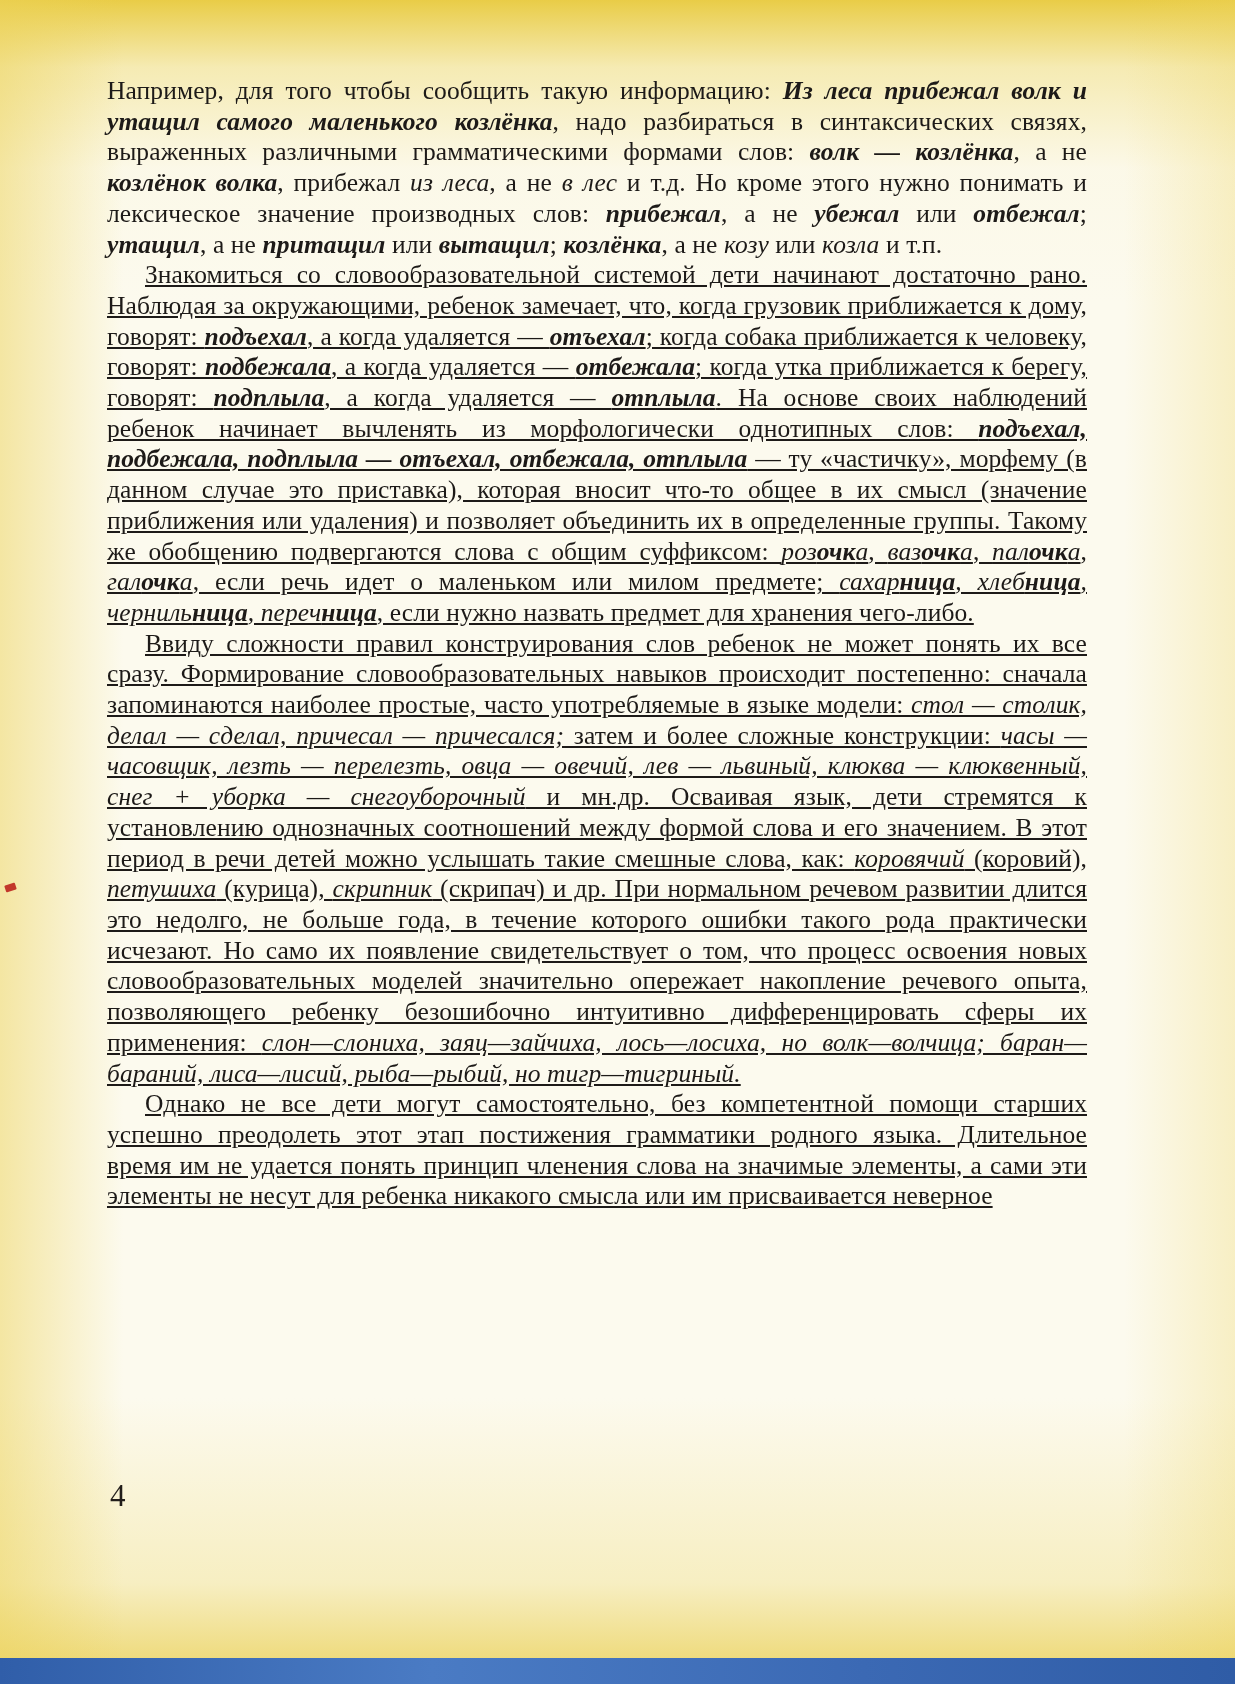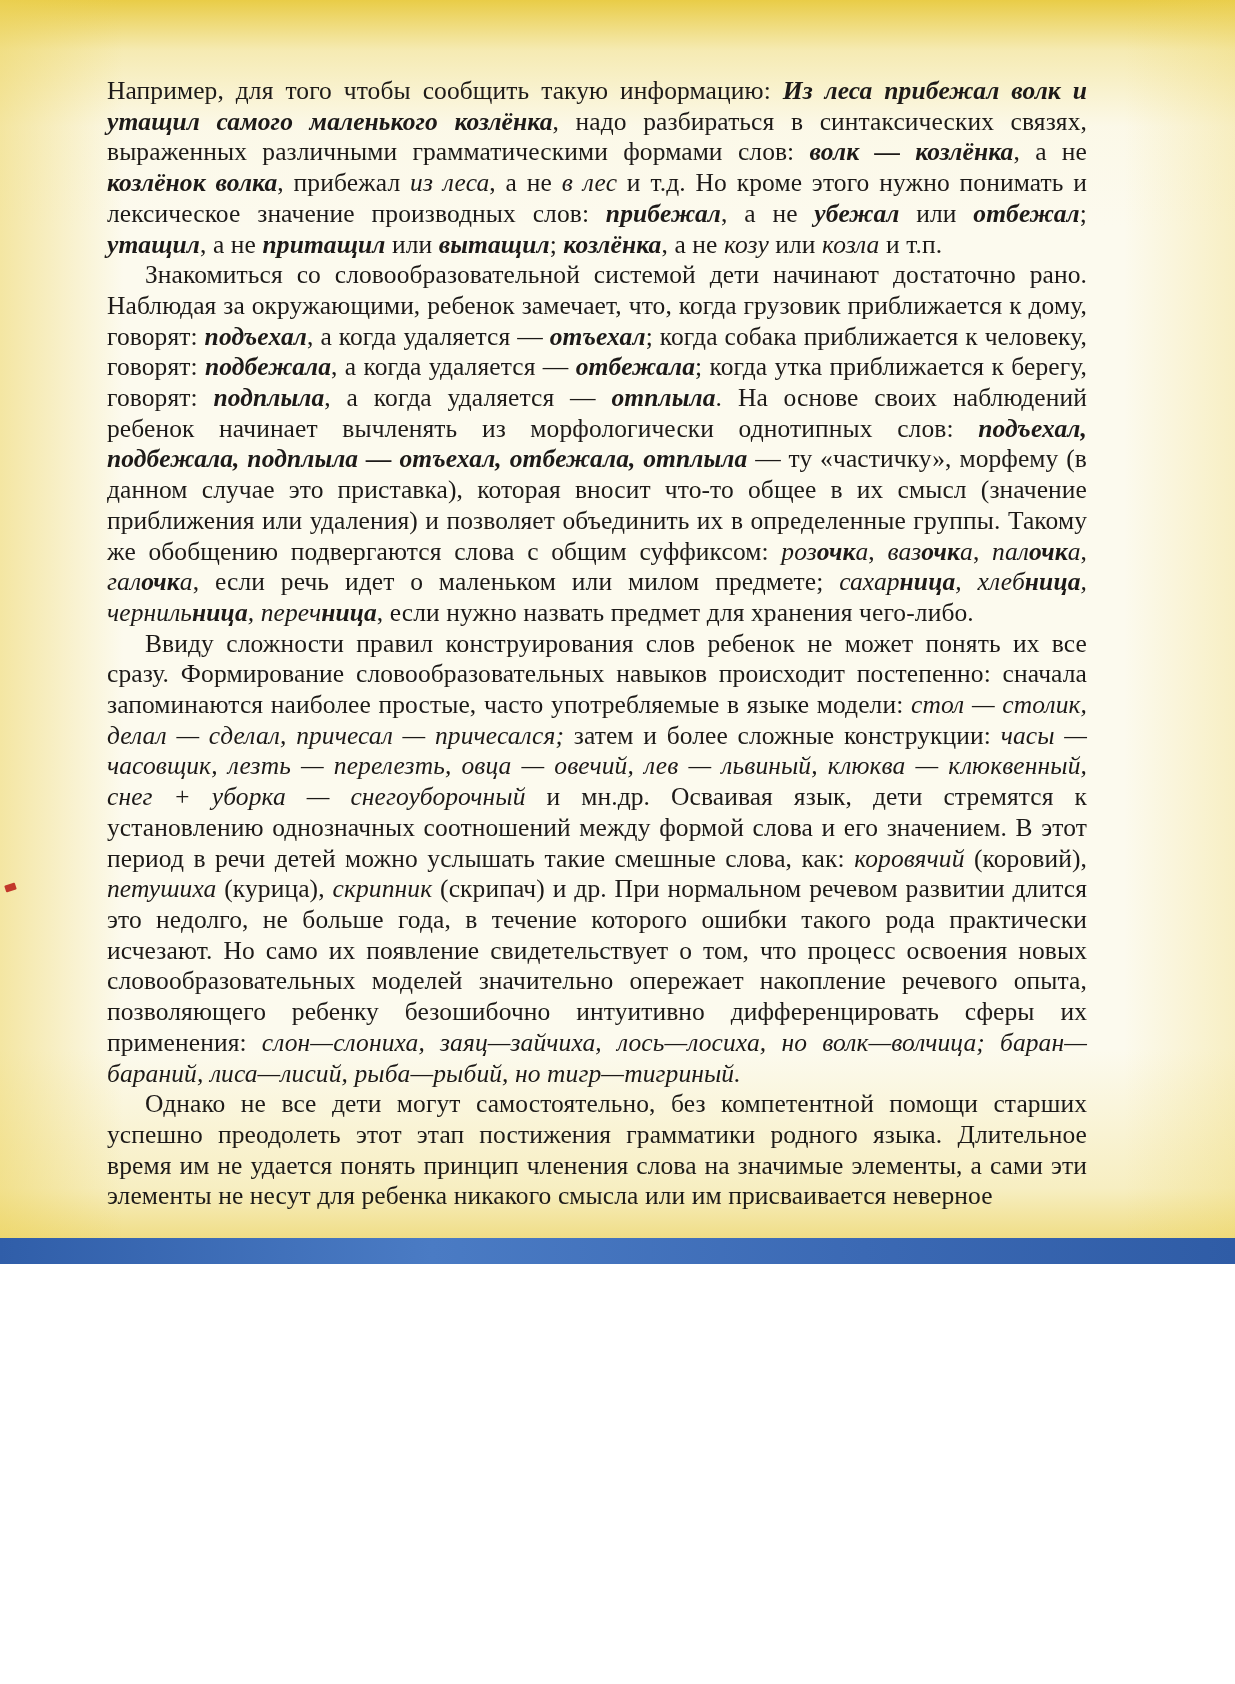--- a/index.html
+++ b/index.html
@@ -2,21 +2,21 @@
 <html><head>
 <meta charset="utf-8">
 <style>
   html, body {
     margin: 0;
     padding: 0;
   }
   .page {
     position: relative;
     width: 1235px;
-    height: 1264px;
+    height: 1684px;
     overflow: hidden;
     background-color: #fcfaee;
     background-image:
       linear-gradient(90deg, rgba(236,210,87,0.50) 0%, rgba(236,210,87,0) 10%),
       linear-gradient(270deg, rgba(236,210,87,0.28) 0%, rgba(236,210,87,0) 9%),
       linear-gradient(180deg, rgba(232,202,62,0.95) 0%, rgba(240,222,130,0.55) 4%, rgba(250,244,214,0.25) 10%, rgba(252,250,238,0) 18%),
       linear-gradient(0deg, rgba(233,206,80,0.85) 0%, rgba(242,227,150,0.50) 6%, rgba(252,250,238,0) 17%);
     font-family: "Liberation Serif", serif;
     color: #1d1a18;
   }
@@ -28,20 +28,21 @@
     font-size: 25.5px;
     line-height: 30.7px;
     text-align: justify;
     letter-spacing: 0.1px;
   }
   .text-block p.para {
     margin: 0;
   }
   .text-block p.para.indent {
     text-indent: 38px;
+    text-decoration: underline;
   }
   .run-n { font-style: normal; font-weight: 400; }
   .run-i { font-style: italic; font-weight: 400; }
   .run-bi { font-style: italic; font-weight: 700; }
   .page-number {
     position: absolute;
     left: 110px;
     top: 1478px;
     font-size: 31px;
     font-weight: 400;

